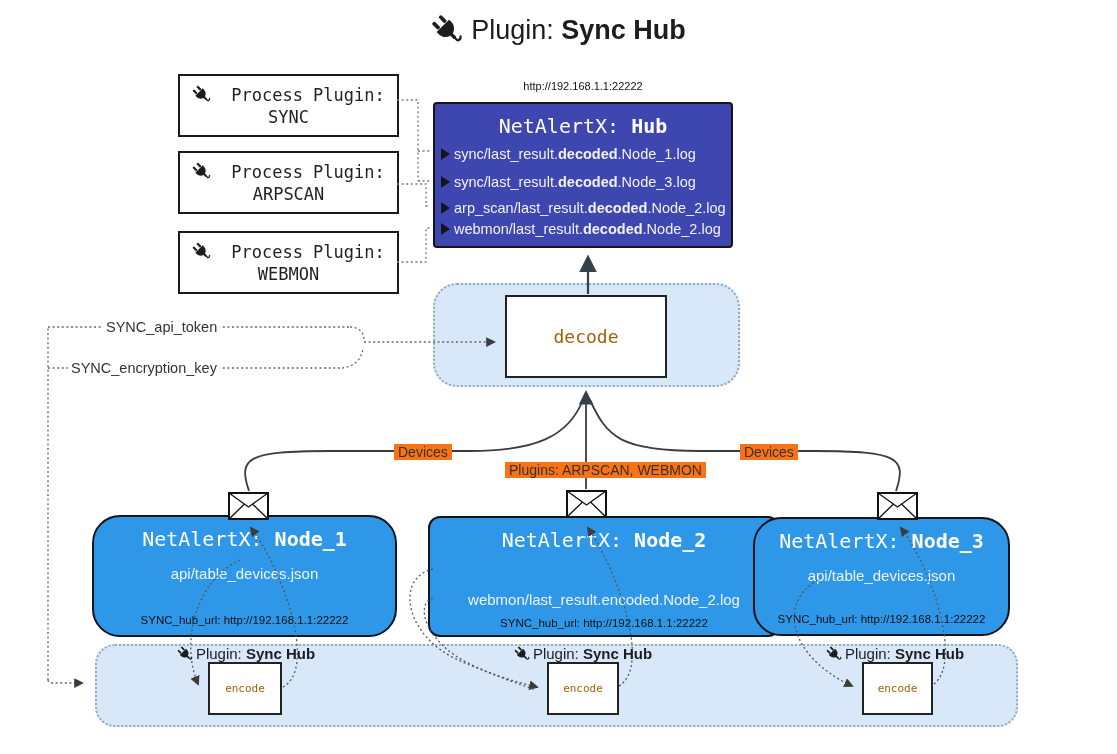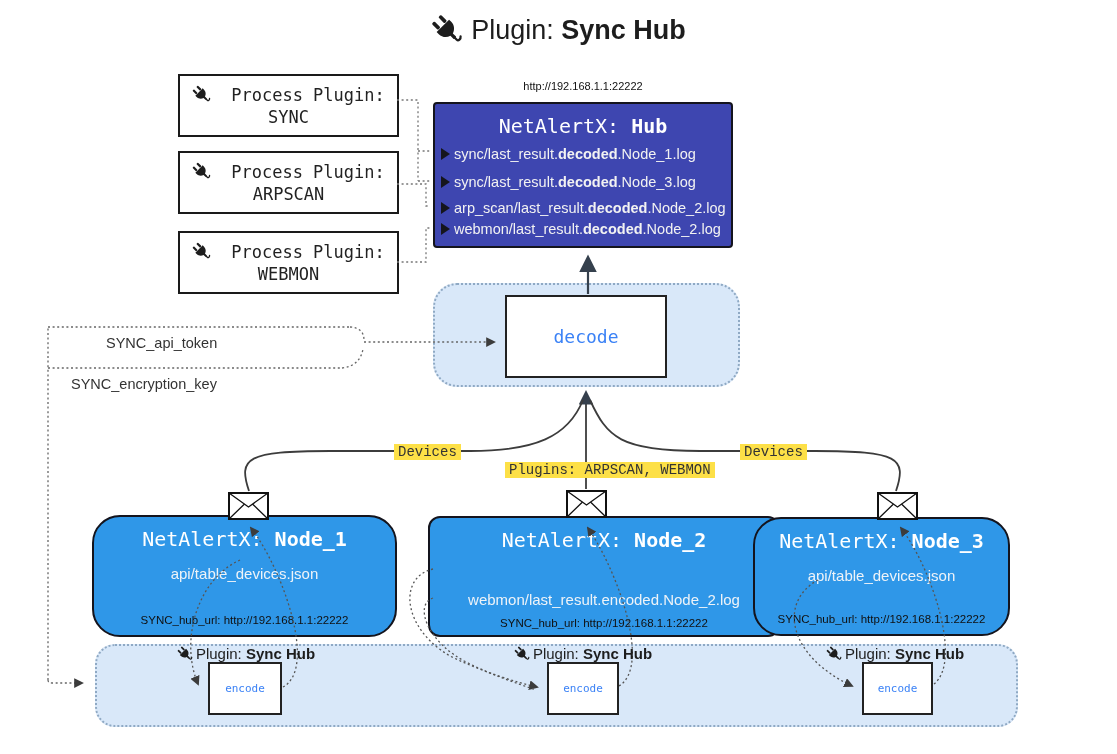--- a/index.html
+++ b/index.html
@@ -25,26 +25,26 @@
   #hub .hub-title b{font-weight:bold;}
   .hub-row{position:absolute;left:6px;height:22px;display:flex;align-items:center;gap:4px;
        font-size:14.5px;color:#f2f2f2;white-space:nowrap;}
   .hub-row b{font-weight:bold;}
   .tri{width:0;height:0;border-top:6px solid transparent;border-bottom:6px solid transparent;
        border-left:9px solid #15151c;flex:0 0 auto;}
   
   .band{background:var(--band_bg);border:2px dotted var(--band_border);box-sizing:border-box;}
   #decode-band{top:283px;left:433px;width:307px;height:104px;border-radius:24px;}
   .wbox{background:#fff;border:2px solid #222;box-sizing:border-box;display:flex;
-        align-items:center;justify-content:center;font-family:"DejaVu Sans Mono",monospace;color:#3b82f6;}
+        align-items:center;justify-content:center;font-family:"DejaVu Sans Mono",monospace;color:#a16207;}
   #decode-box{top:295px;left:505px;width:162px;height:83px;font-size:18px;}
   
-  .lbl{background:#fff;padding:0 3px;font-size:14.5px;color:#333;white-space:nowrap;z-index:9;margin-top:16px;}
-  
-  .edge-lbl{background:#fde047;padding:0 4px;font-size:14px;color:#333;white-space:nowrap;z-index:9;font-family:Liberation Mono, monospace;}
+  .lbl{background:#fff;padding:0 3px;font-size:14.5px;color:#333;white-space:nowrap;z-index:9;}
+  
+  .edge-lbl{background:#f97316;padding:0 4px;font-size:14px;color:#333;white-space:nowrap;z-index:9;}
   
   .node{background:var(--node_bg);border:2px solid #14141d;border-radius:28px;box-sizing:border-box;}
   #node1{top:515px;left:92px;width:305px;height:122px;}
   #node2{top:516px;left:428px;width:352px;height:121px;border-radius:12px;}
   #node3{top:517px;left:753px;width:257px;height:119px;}
   .node-title{position:absolute;top:10px;left:0;width:100%;text-align:center;
        font-family:"DejaVu Sans Mono",monospace;font-size:20px;color:#fff;}
   .node-file{position:absolute;left:0;width:100%;text-align:center;font-size:15px;color:#eef3f8;}
   .node-url{position:absolute;left:0;width:100%;text-align:center;font-size:11.5px;color:#101010;}
   

